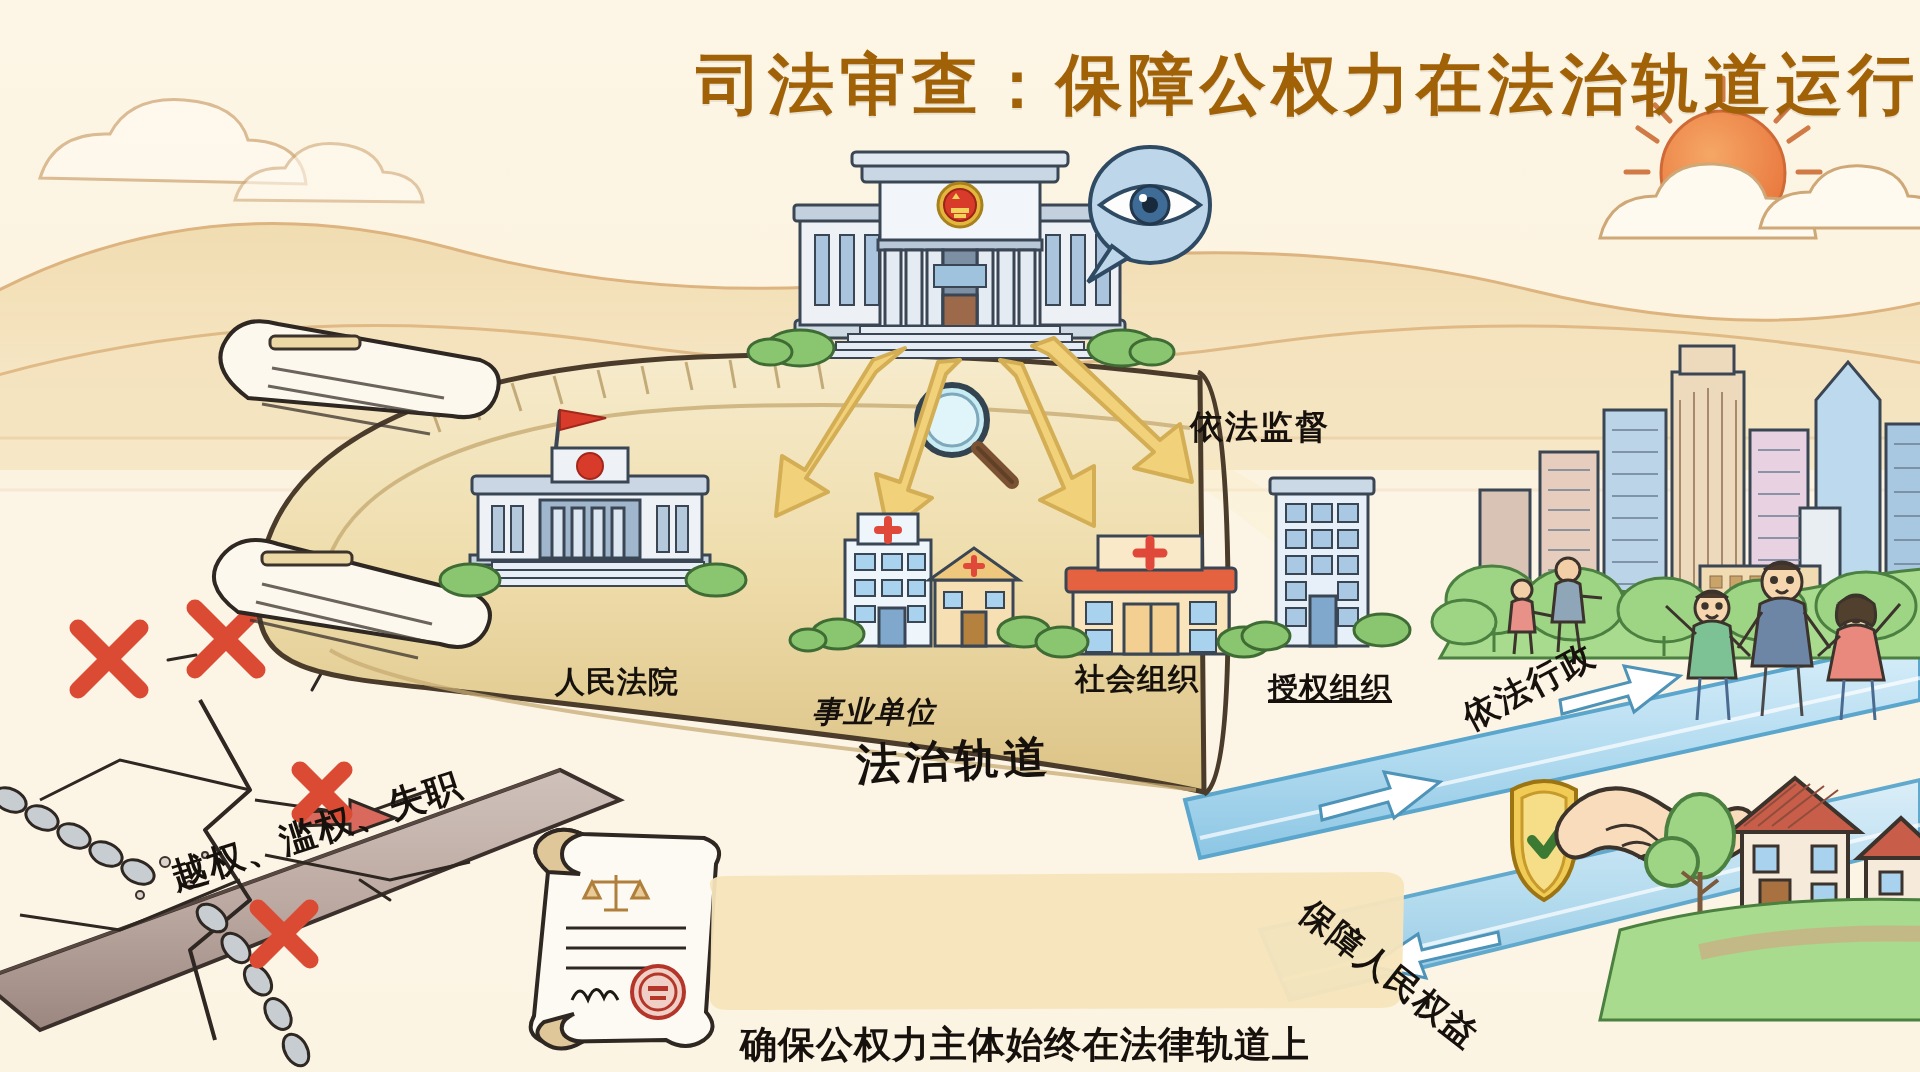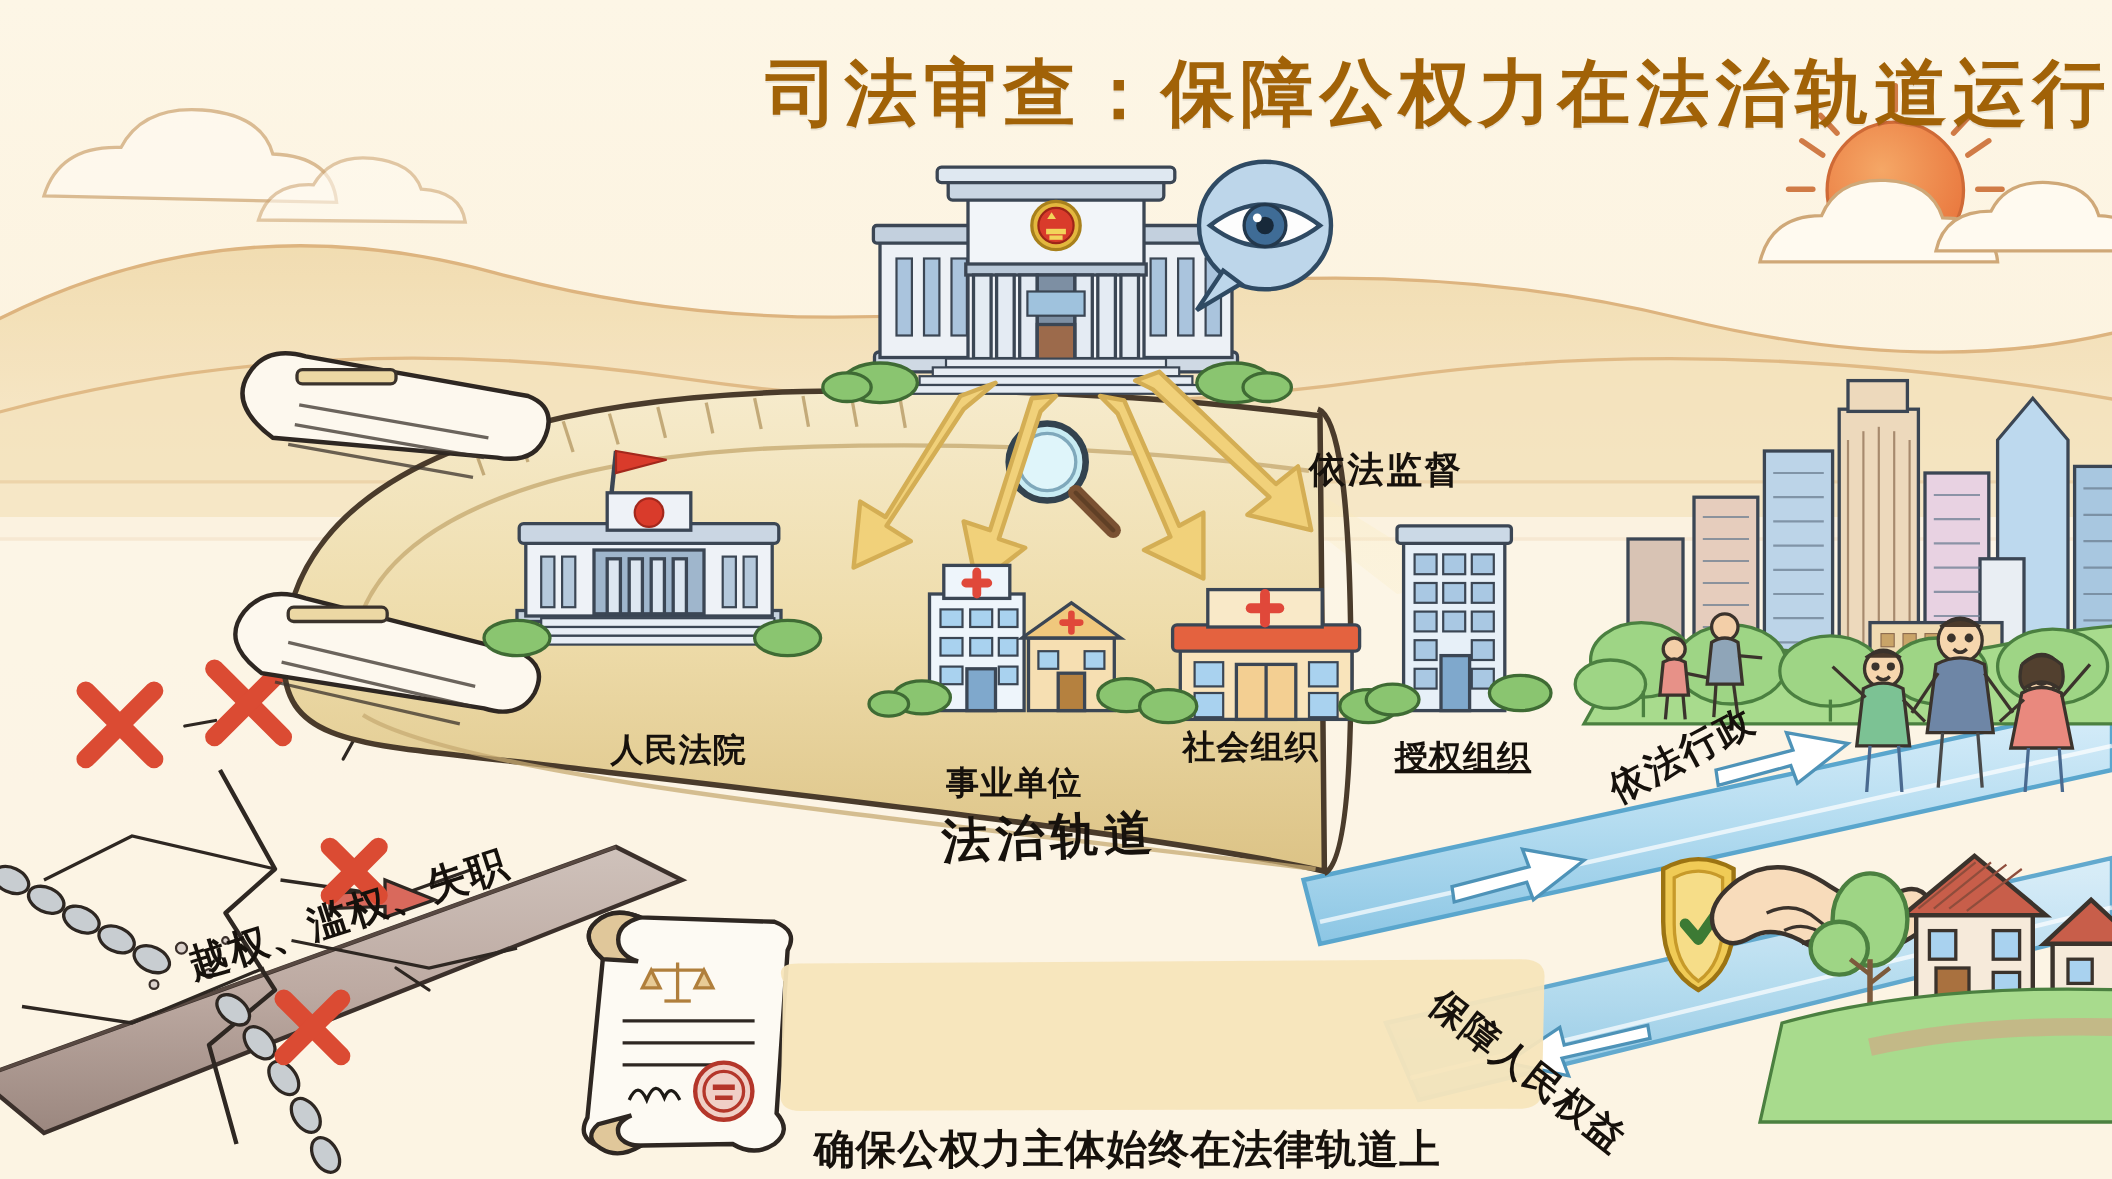--- a/index.html
+++ b/index.html
@@ -16,21 +16,21 @@
   #title{
     left:0;top:40px;width:1920px;text-align:right;
     font-size:66px;letter-spacing:6px;color:#a16207;
     text-shadow:0 2px 0 rgba(0,0,0,.08);
   }
   #court-label{left:1190px;top:238px;font-size:36px;line-height:48px;text-align:left;}
   #supervise-label{left:1190px;top:405px;font-size:33px;letter-spacing:2px;}
 
   .org-label{font-size:30px;letter-spacing:1px;}
   #org0{left:555px;top:662px;}
-  #org1{left:860px;top:692px;}
+  #org1{left:812px;top:692px;font-style:italic;}
   #org2{left:1075px;top:659px;}
   #org3{left:1268px;top:668px;text-decoration:underline;}
 
   #track-label{left:855px;top:736px;font-size:44px;letter-spacing:5px;
                transform:rotate(-2.5deg);transform-origin:left top;}
 
   #bad-label{left:165px;top:855px;font-size:36px;letter-spacing:2px;
              transform:rotate(-18deg);transform-origin:left top;}
   #lawful-label{left:1455px;top:700px;font-size:34px;letter-spacing:2px;
                 transform:rotate(-28deg);transform-origin:left top;}

